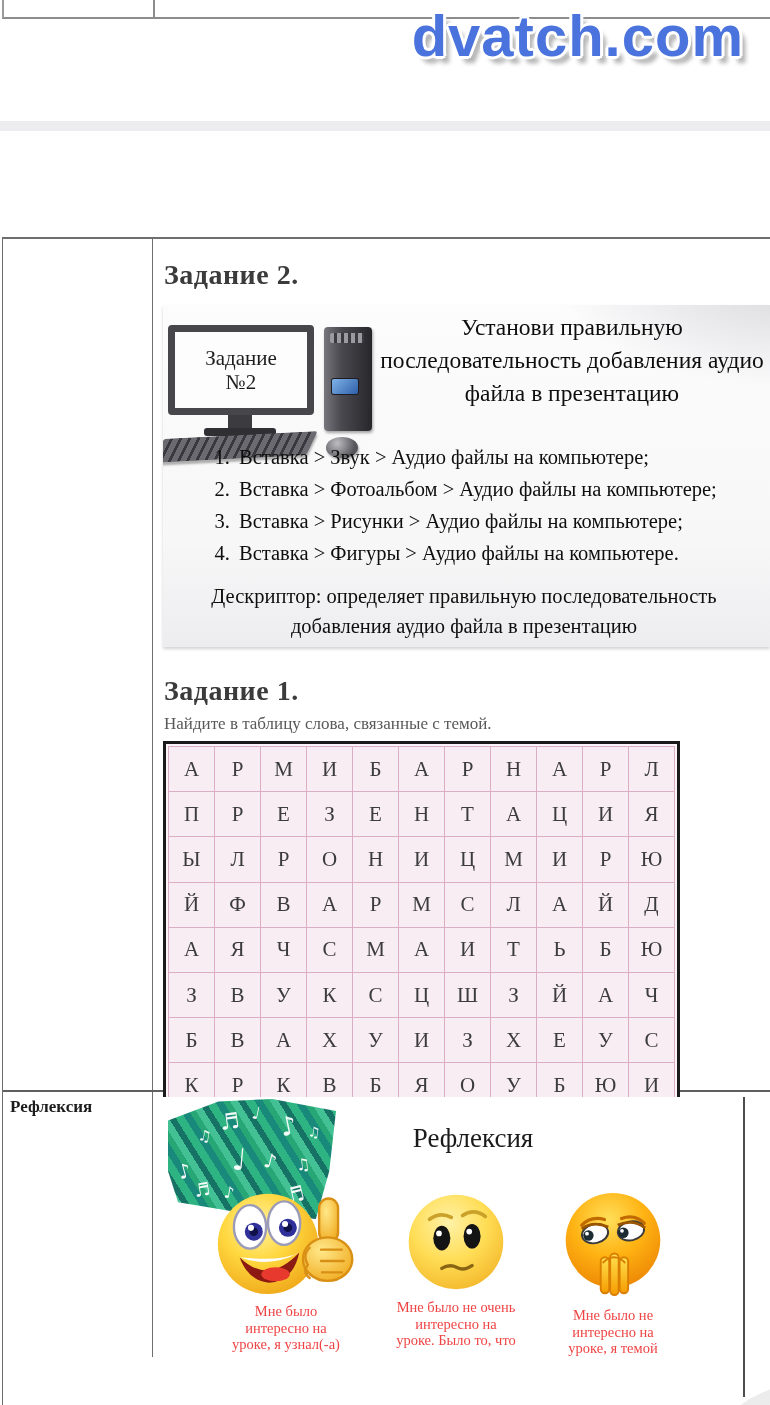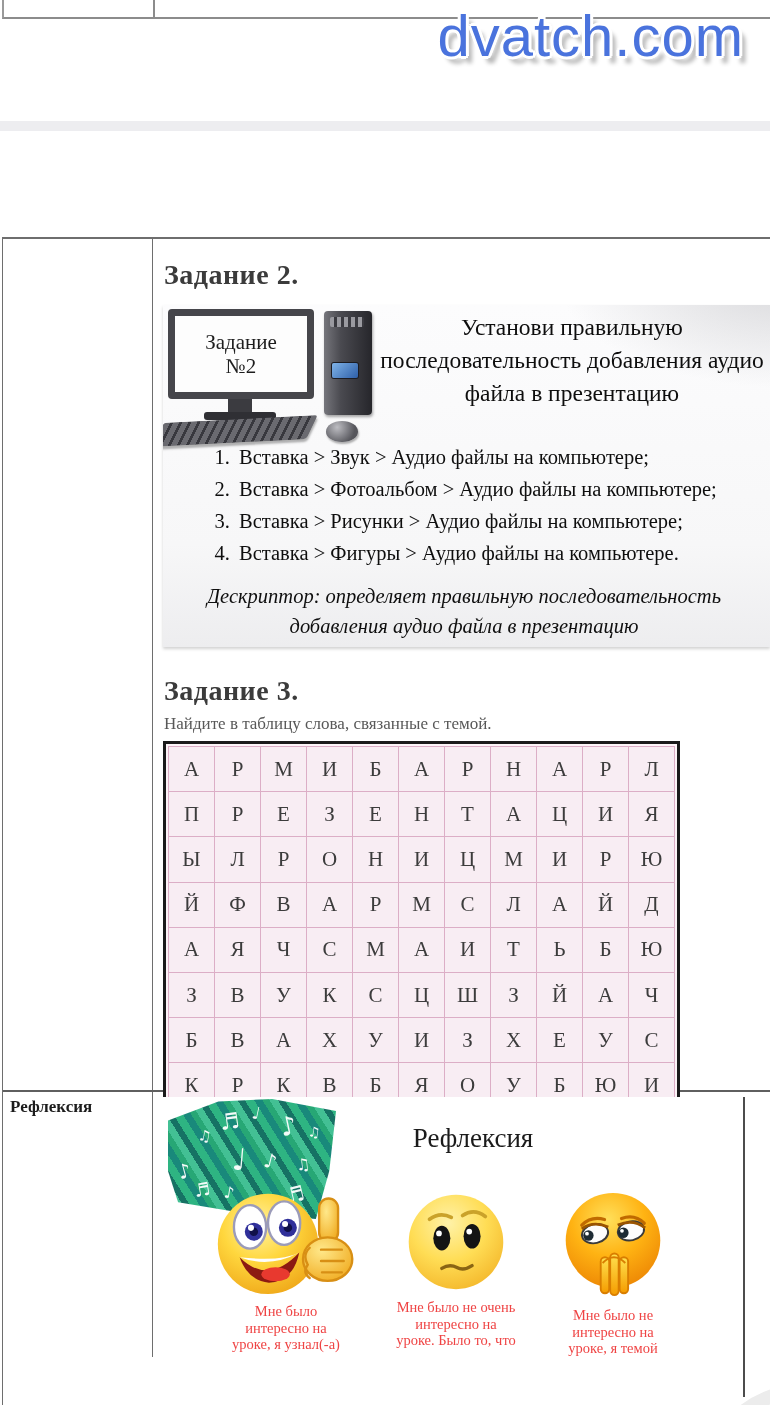--- a/index.html
+++ b/index.html
@@ -11,21 +11,21 @@
   .top-remnant{
     position:absolute;left:2px;top:0;width:766px;height:17px;
     border-bottom:2px solid #8c8c8c;border-left:2px solid #9a9a9a;
   }
   .top-remnant .divider{
     position:absolute;left:149px;top:0;width:2px;height:100%;background:#8c8c8c;
   }
   
   .watermark{
     position:absolute;top:2px;right:26px;z-index:30;
-    font-family:"Liberation Sans",sans-serif;font-size:58px;font-weight:400;
+    font-family:"Liberation Sans",sans-serif;font-size:58px;font-weight:700;
     color:#4a73dd;letter-spacing:1px;
     text-shadow:
       3px 0 0 #fff,-3px 0 0 #fff,0 3px 0 #fff,0 -3px 0 #fff,
       2px 2px 0 #fff,-2px 2px 0 #fff,2px -2px 0 #fff,-2px -2px 0 #fff,
       6px 7px 4px #b3b3b3;
   }
   
   .gray-band{position:absolute;left:0;top:121px;width:770px;height:10px;background:#ededf0;}
   
   .doc-table{
@@ -41,21 +41,21 @@
   }
   
   .task2-img{
     position:relative;margin-top:14px;width:607px;height:342px;overflow:hidden;
     background:
       radial-gradient(ellipse 420px 200px at 103% -8%, #d7d7da 0%, rgba(215,215,218,0) 55%),
       linear-gradient(180deg,#fcfcfd 0%,#f7f7f8 70%,#ededef 100%);
     box-shadow:0 2px 3px rgba(0,0,0,0.18);
   }
   
-  .pc{position:absolute;left:3px;top:4px;width:210px;height:130px;}
+  .pc{position:absolute;left:3px;top:20px;width:210px;height:130px;}
   .monitor{
     position:absolute;left:2px;top:0;width:132px;height:76px;background:#fdfdfd;
     border:7px solid #46464b;border-radius:4px;
     display:flex;flex-direction:column;align-items:center;justify-content:center;
     font-size:21px;color:#1d1d1d;line-height:1.15;text-align:center;
   }
   .monitor-neck{position:absolute;left:62px;top:90px;width:24px;height:14px;background:#3b3b40;}
   .monitor-base{position:absolute;left:38px;top:103px;width:72px;height:8px;background:#2f2f34;border-radius:3px;}
   .tower{
     position:absolute;left:158px;top:2px;width:48px;height:104px;border-radius:4px;
@@ -83,21 +83,21 @@
     position:absolute;left:213px;top:6px;width:392px;text-align:center;
     font-size:23.5px;color:#0e0e0e;line-height:1.4;
   }
   .task2-options{
     position:absolute;left:30px;top:141px;margin:0;padding-left:42px;
     font-size:20.5px;color:#0e0e0e;
   }
   .task2-options li{margin-bottom:9px;padding-left:4px;}
   .task2-descriptor{
     position:absolute;left:35px;right:40px;top:277px;text-align:center;
-    font-size:20.5px;color:#0e0e0e;line-height:1.45;font-style:italic;
+    font-size:20.5px;color:#0e0e0e;line-height:1.45;
   }
   
   .task3-subtitle{margin:7px 0 0 1px;font-size:17px;color:#585858;}
   .word-grid{
     margin-top:7px;border:3px solid #1b1b1b;background:#fdf4f8;padding:2px;
     display:inline-block;
   }
   .word-grid table{border-collapse:collapse;}
   .word-grid td{
     width:43px;height:42.2px;text-align:center;vertical-align:middle;
@@ -175,21 +175,21 @@
         <div class="task2-title">Установи правильную последовательность добавления аудио файла в презентацию</div>
         <ol class="task2-options">
           <li>Вставка &gt; Звук &gt; Аудио файлы на компьютере;</li>
           <li>Вставка &gt; Фотоальбом &gt; Аудио файлы на компьютере;</li>
           <li>Вставка &gt; Рисунки &gt; Аудио файлы на компьютере;</li>
           <li>Вставка &gt; Фигуры &gt; Аудио файлы на компьютере.</li>
         </ol>
         <div class="task2-descriptor">Дескриптор: определяет правильную последовательность добавления аудио файла в презентацию</div>
       </div>
 
-      <div class="task-heading" style="margin-top:28px;">Задание 3.</div>
+      <div class="task-heading" style="margin-top:28px;">Задание 1.</div>
       <div class="task3-subtitle">Найдите в таблицу слова, связанные с темой.</div>
 
       <div class="word-grid">
         <table>
             <tbody id="grid-body">
               <tr>
                 <td>А</td>
                 <td>Р</td>
                 <td>М</td>
                 <td>И</td>

